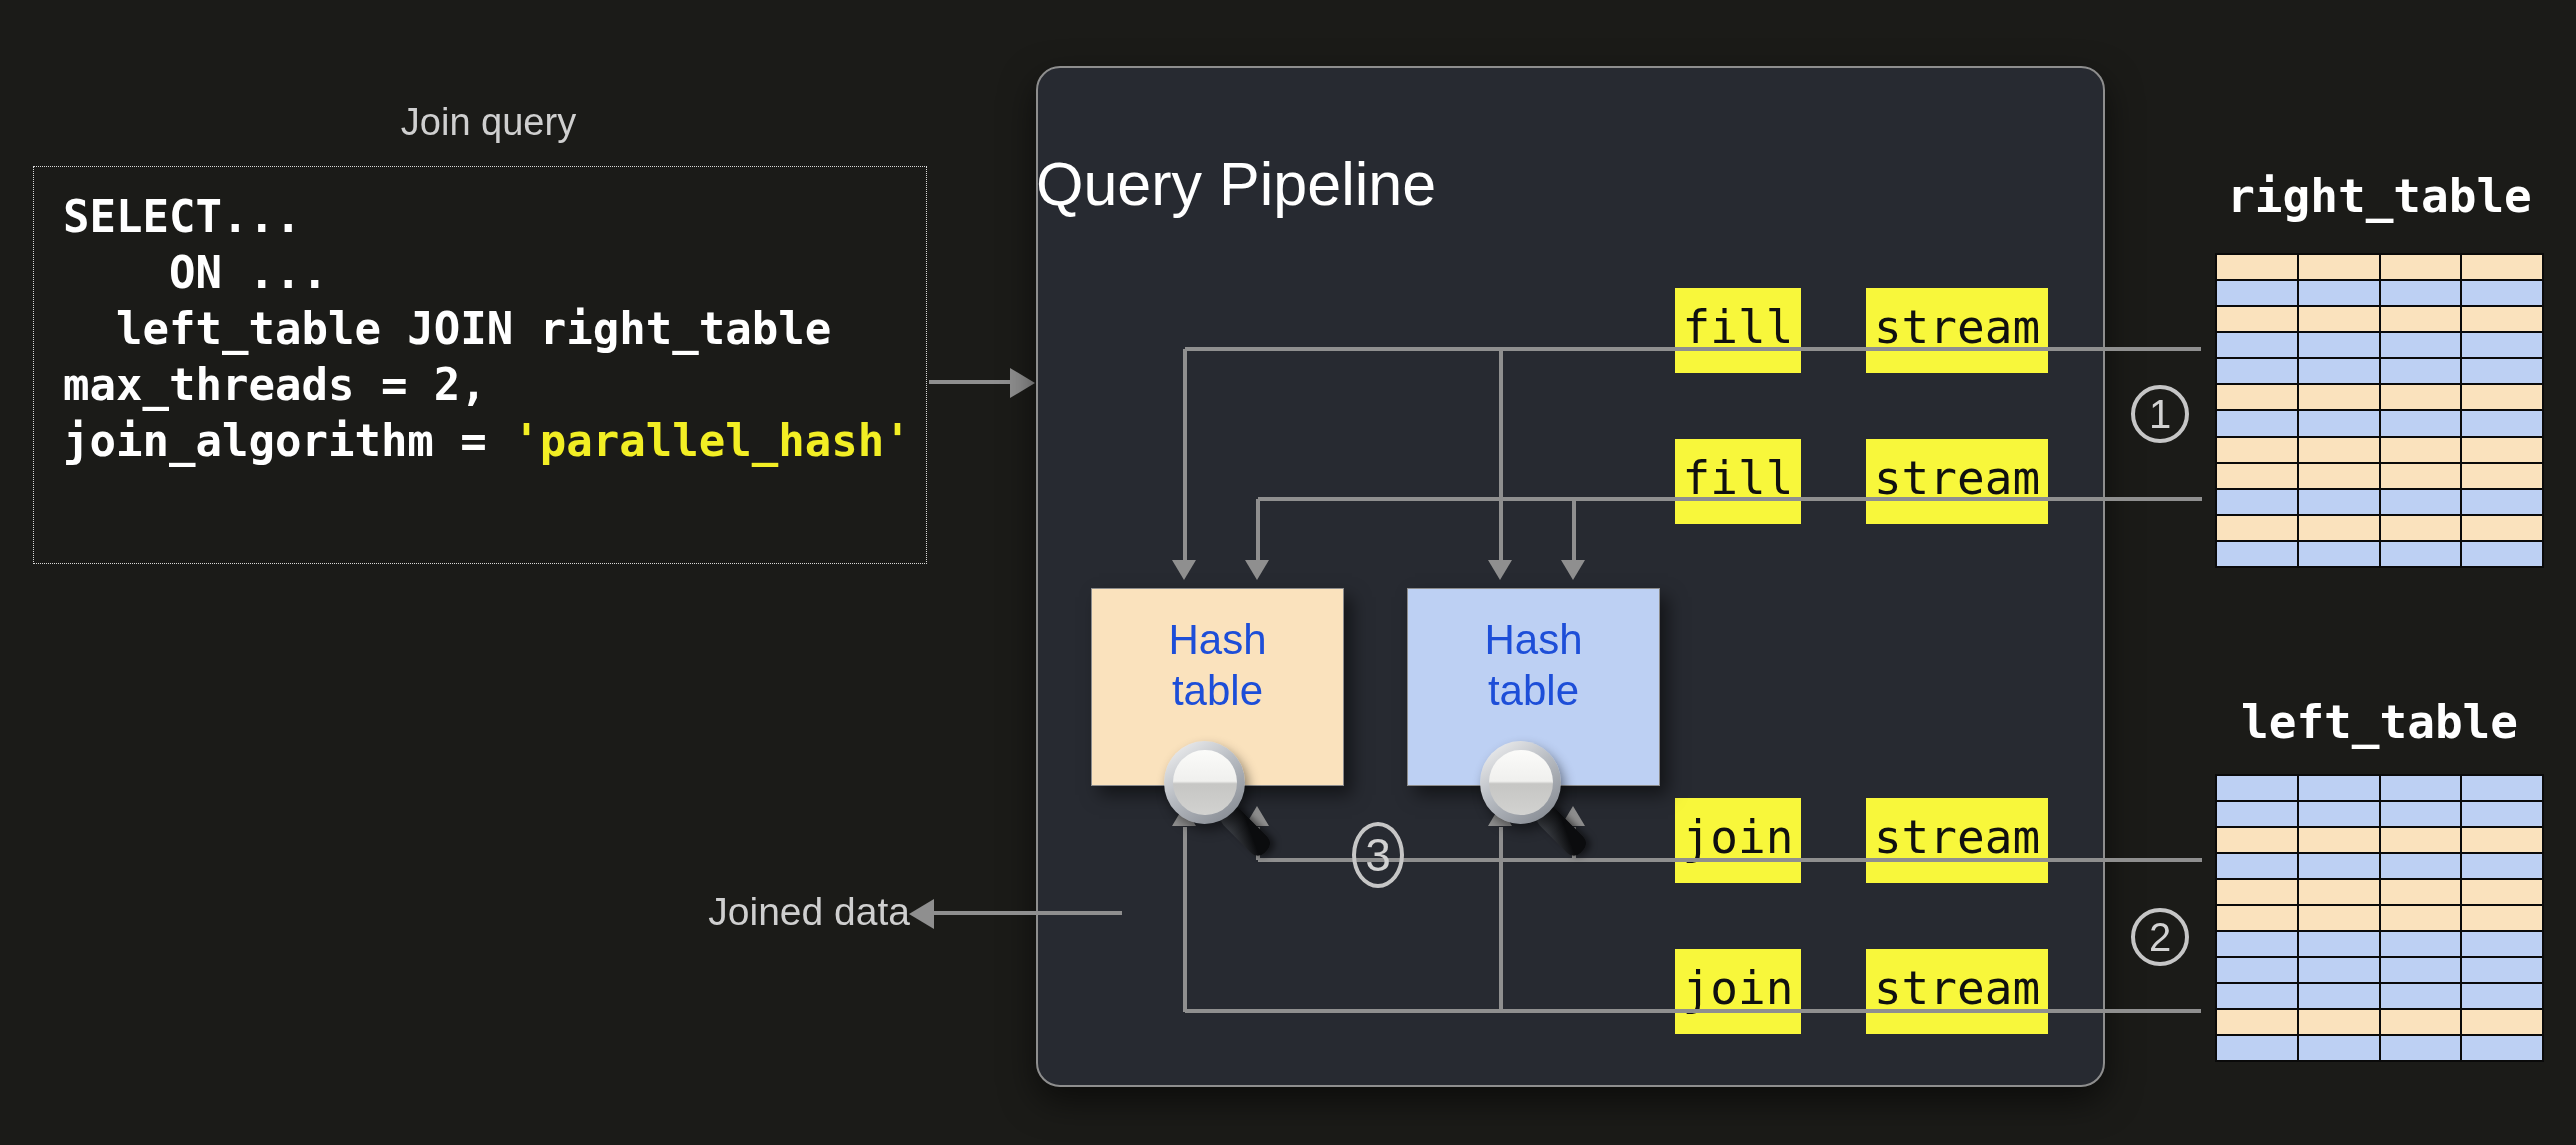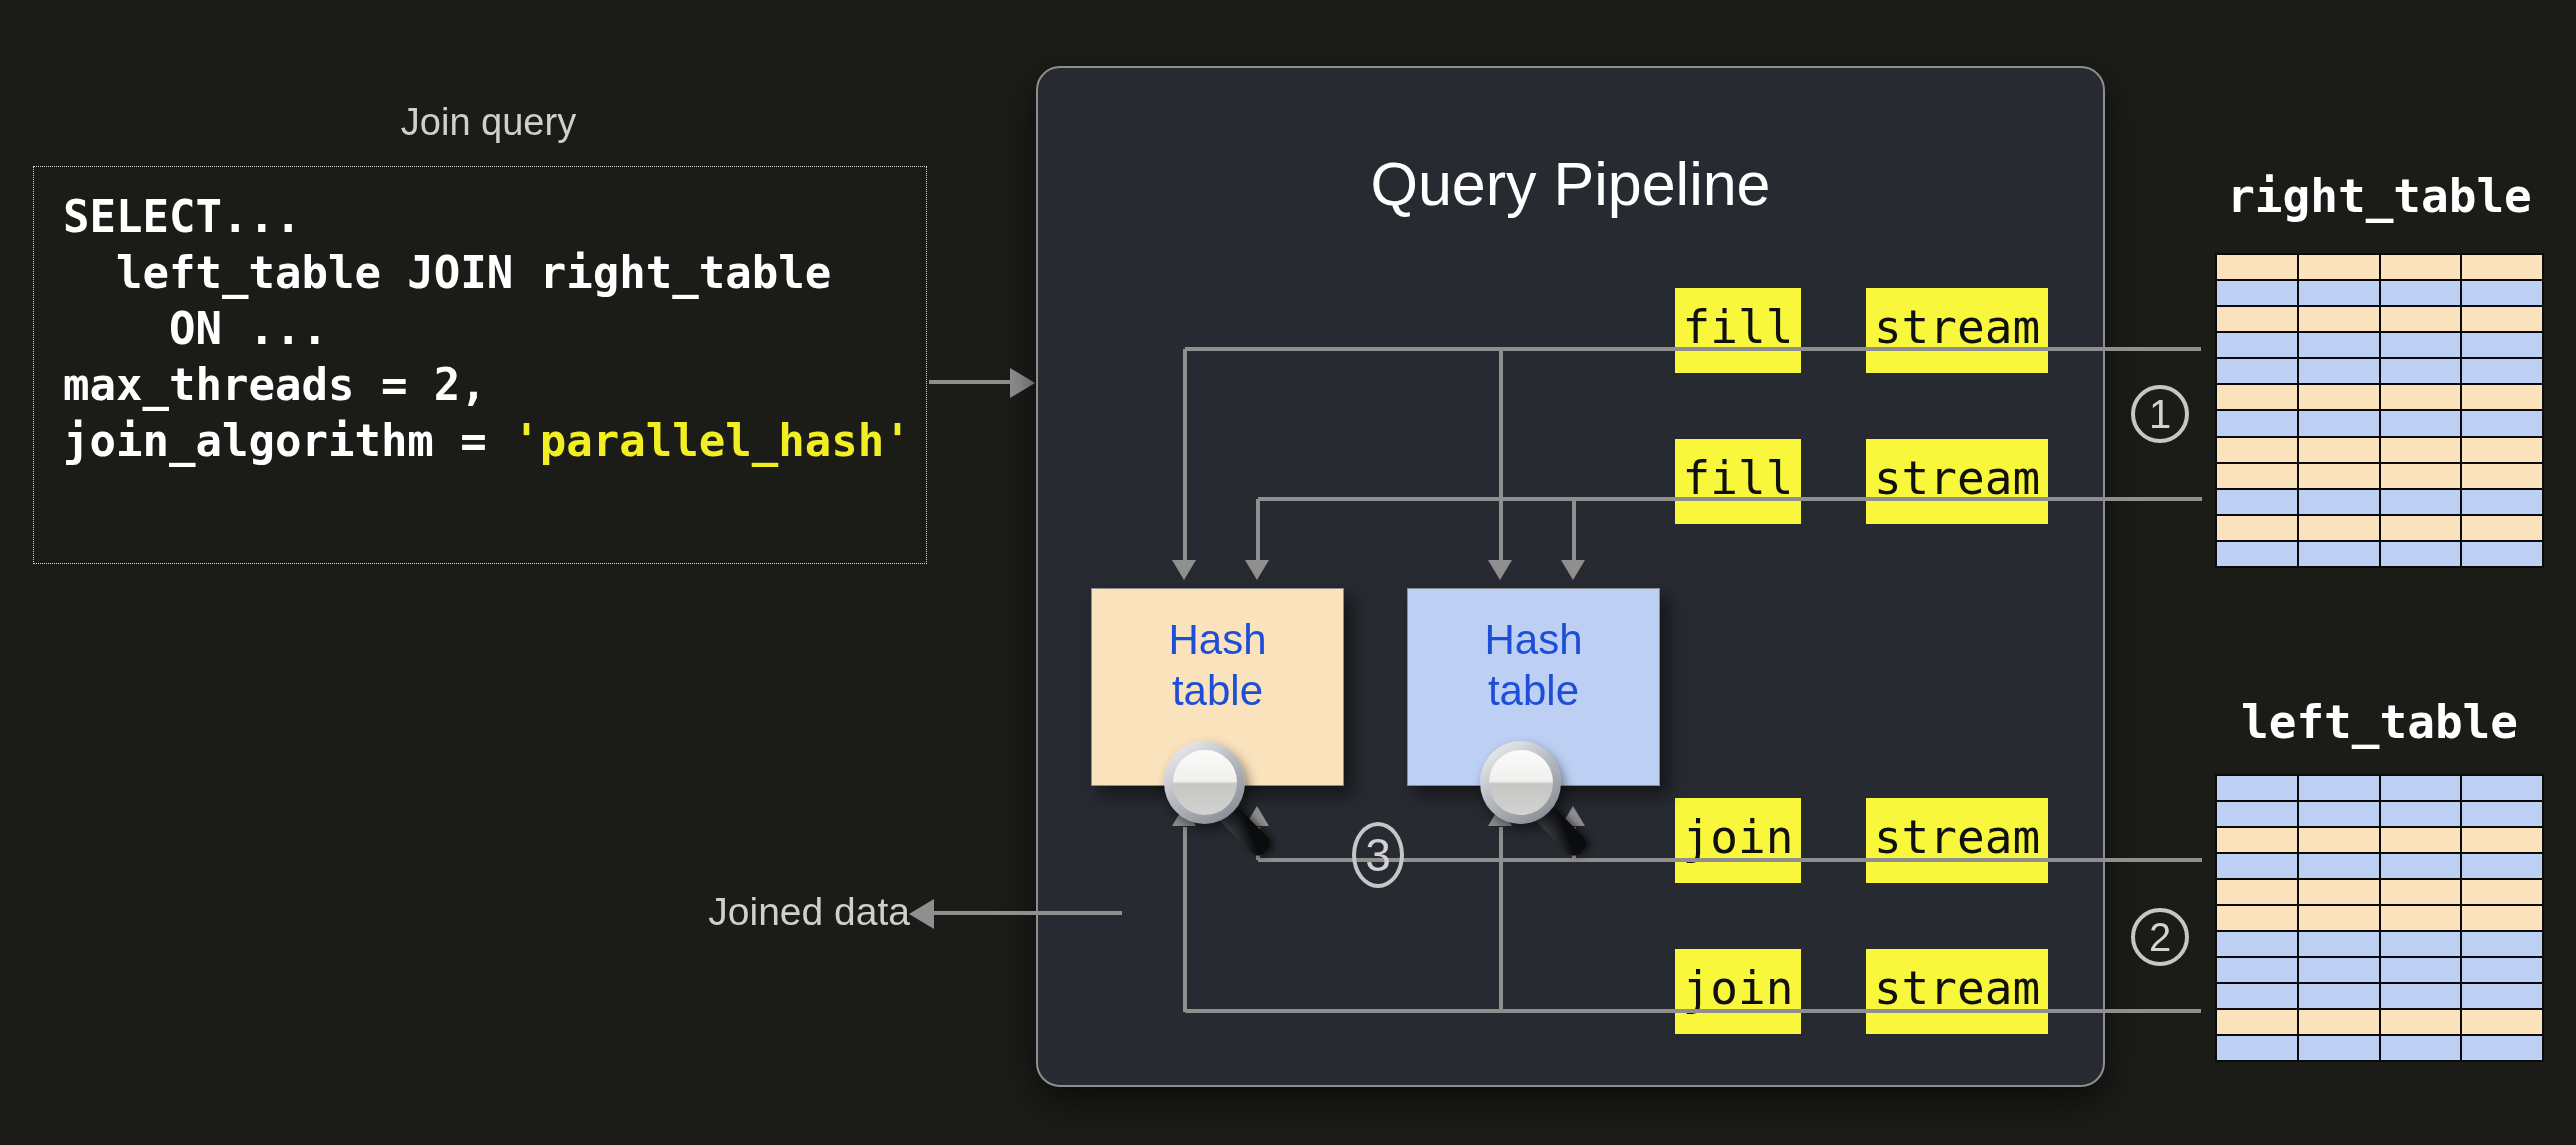--- a/index.html
+++ b/index.html
@@ -9,21 +9,21 @@
   
   .sql-box{position:absolute;left:33px;top:166px;width:894px;height:398px;box-sizing:border-box;
            border:1.9px dotted #d9d9d9;padding:21.5px 0 0 29px;}
   .code-line{font-family:"DejaVu Sans Mono",monospace;font-weight:bold;font-size:44px;
              line-height:56px;color:#ffffff;white-space:pre;}
   .code-hl{color:var(--hl,#f2ee24);}
   
   .pipeline{position:absolute;left:1036px;top:66px;width:1069px;height:1021px;box-sizing:border-box;
             background:var(--pipe-bg,#272a31);border:2.5px solid #8e8e8e;border-radius:24px;
             box-shadow:0 14px 35px rgba(0,0,0,.55);}
-  .pipe-title{position:absolute;left:1036px;top:149px;width:1069px;text-align:center;
+  .pipe-title{position:absolute;left:1036px;top:149px;width:1069px;text-align:left;
               font-size:61px;color:#ffffff;}
   .ybox{position:absolute;height:85px;background:var(--yellow,#f8f73b);color:#101010;
         font-family:"DejaVu Sans Mono",monospace;font-size:46px;display:flex;
         align-items:center;justify-content:center;padding-bottom:6.3px;box-sizing:border-box;}
   
   .hline{position:absolute;height:4.4px;background:var(--line,#8f8f8f);}
   .vline{position:absolute;width:4.4px;background:var(--line,#8f8f8f);}
   .head{position:absolute;width:0;height:0;}
   .head-down{border-left:12.6px solid transparent;border-right:12.6px solid transparent;
              border-top:20px solid var(--line,#8f8f8f);}
@@ -67,22 +67,22 @@
 </style>
 </head>
 <body>
 
 <div class="canvas">
 
   <div class="label" style="left:0;top:101px;width:961px;text-align:center;font-size:38px;margin-left:8px;">Join query</div>
 
   <div class="sql-box">
     <div class="code-line">SELECT...</div>
+    <div class="code-line">    ON ...</div>
     <div class="code-line">  left_table JOIN right_table</div>
-    <div class="code-line">    ON ...</div>
     <div class="code-line">max_threads = 2,</div>
     <div class="code-line"><span>join_algorithm = </span><span class="code-hl">'parallel_hash'</span></div>
   </div>
 
   <div class="hline" style="left:929px;top:380px;width:83px;"></div>
   <div class="head head-right" style="left:1010px;top:368px;"></div>
 
   <div class="pipeline"></div>
   <div class="pipe-title">Query Pipeline</div>
 

